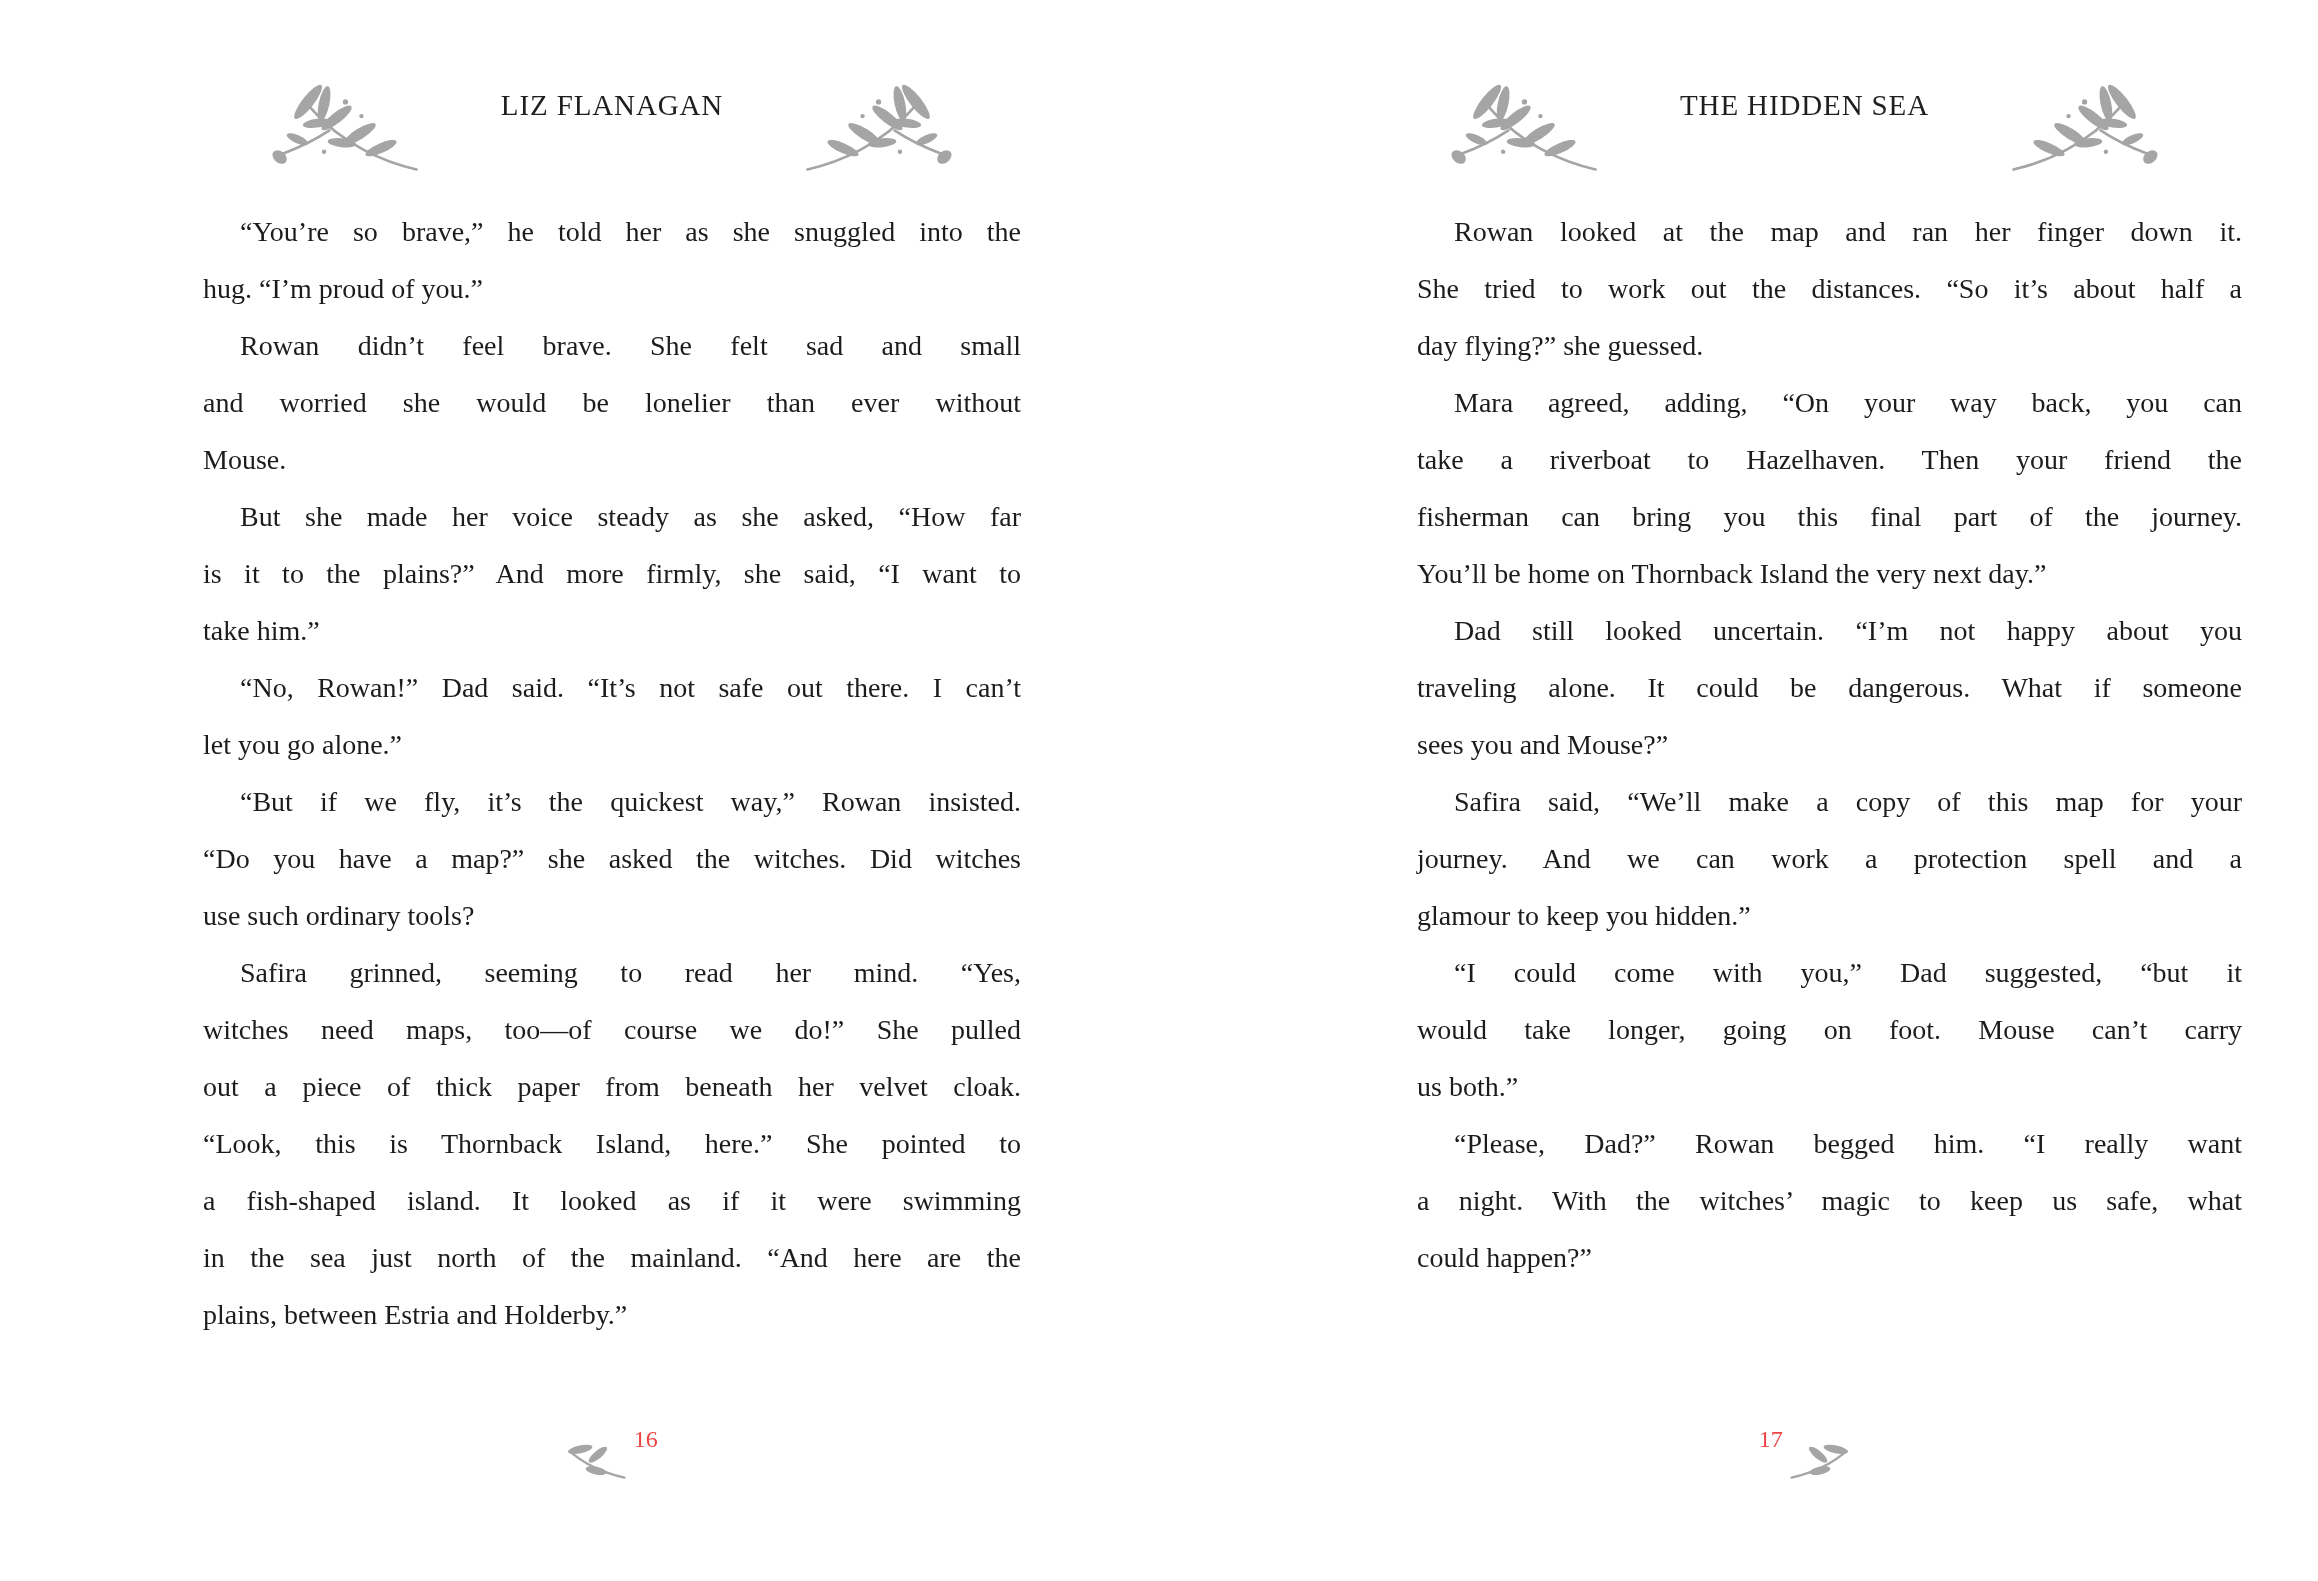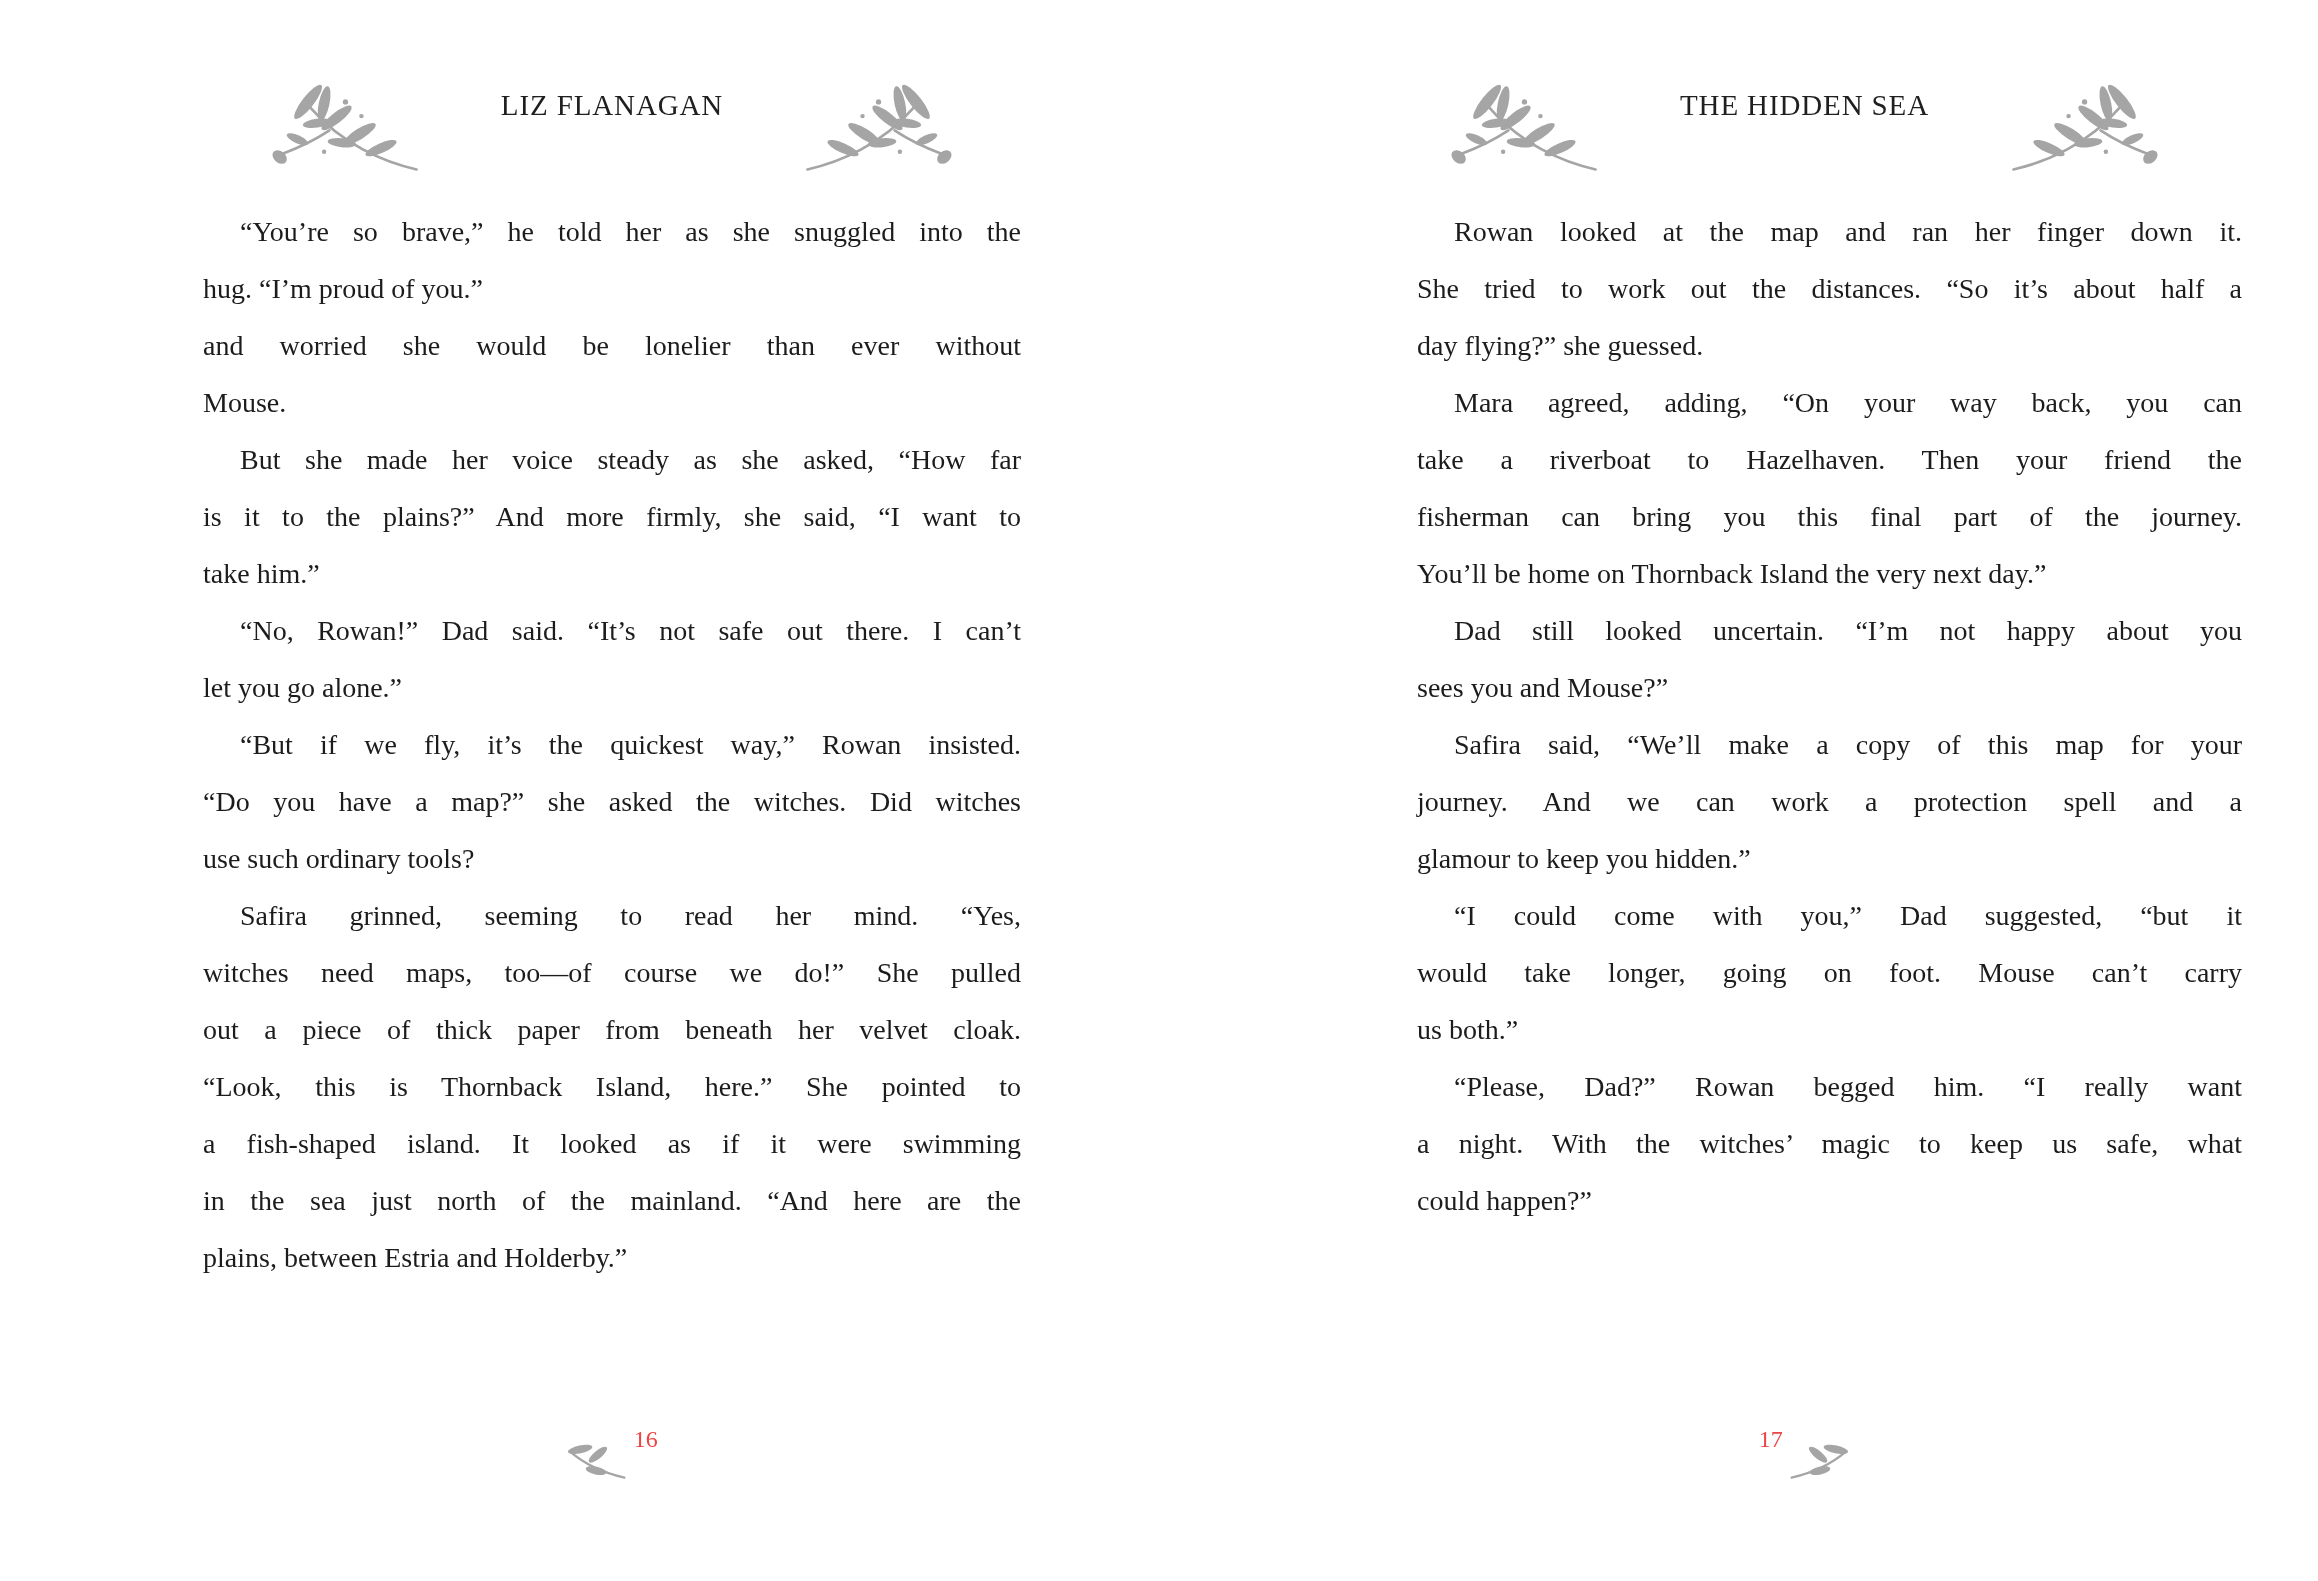--- a/index.html
+++ b/index.html
@@ -134,20 +134,21 @@
         </svg>
       </span>
     </div>
 
     <div class="page-body">
         <div class="para">
           <div class="line first">“You’re so brave,” he told her as she snuggled into the</div>
           <div class="line last">hug. “I’m proud of you.”</div>
         </div>
         <div class="para">
+          <div class="line first">Rowan didn’t feel brave. She felt sad and small</div>
           <div class="line">and worried she would be lonelier than ever without</div>
           <div class="line last">Mouse.</div>
         </div>
         <div class="para">
           <div class="line first">But she made her voice steady as she asked, “How far</div>
           <div class="line">is it to the plains?” And more firmly, she said, “I want to</div>
           <div class="line last">take him.”</div>
         </div>
         <div class="para">
           <div class="line first">“No, Rowan!” Dad said. “It’s not safe out there. I can’t</div>
@@ -243,20 +244,21 @@
           <div class="line last">day flying?” she guessed.</div>
         </div>
         <div class="para">
           <div class="line first">Mara agreed, adding, “On your way back, you can</div>
           <div class="line">take a riverboat to Hazelhaven. Then your friend the</div>
           <div class="line">fisherman can bring you this final part of the journey.</div>
           <div class="line last">You’ll be home on Thornback Island the very next day.”</div>
         </div>
         <div class="para">
           <div class="line first">Dad still looked uncertain. “I’m not happy about you</div>
+          <div class="line">traveling alone. It could be dangerous. What if someone</div>
           <div class="line last">sees you and Mouse?”</div>
         </div>
         <div class="para">
           <div class="line first">Safira said, “We’ll make a copy of this map for your</div>
           <div class="line">journey. And we can work a protection spell and a</div>
           <div class="line last">glamour to keep you hidden.”</div>
         </div>
         <div class="para">
           <div class="line first">“I could come with you,” Dad suggested, “but it</div>
           <div class="line">would take longer, going on foot. Mouse can’t carry</div>

